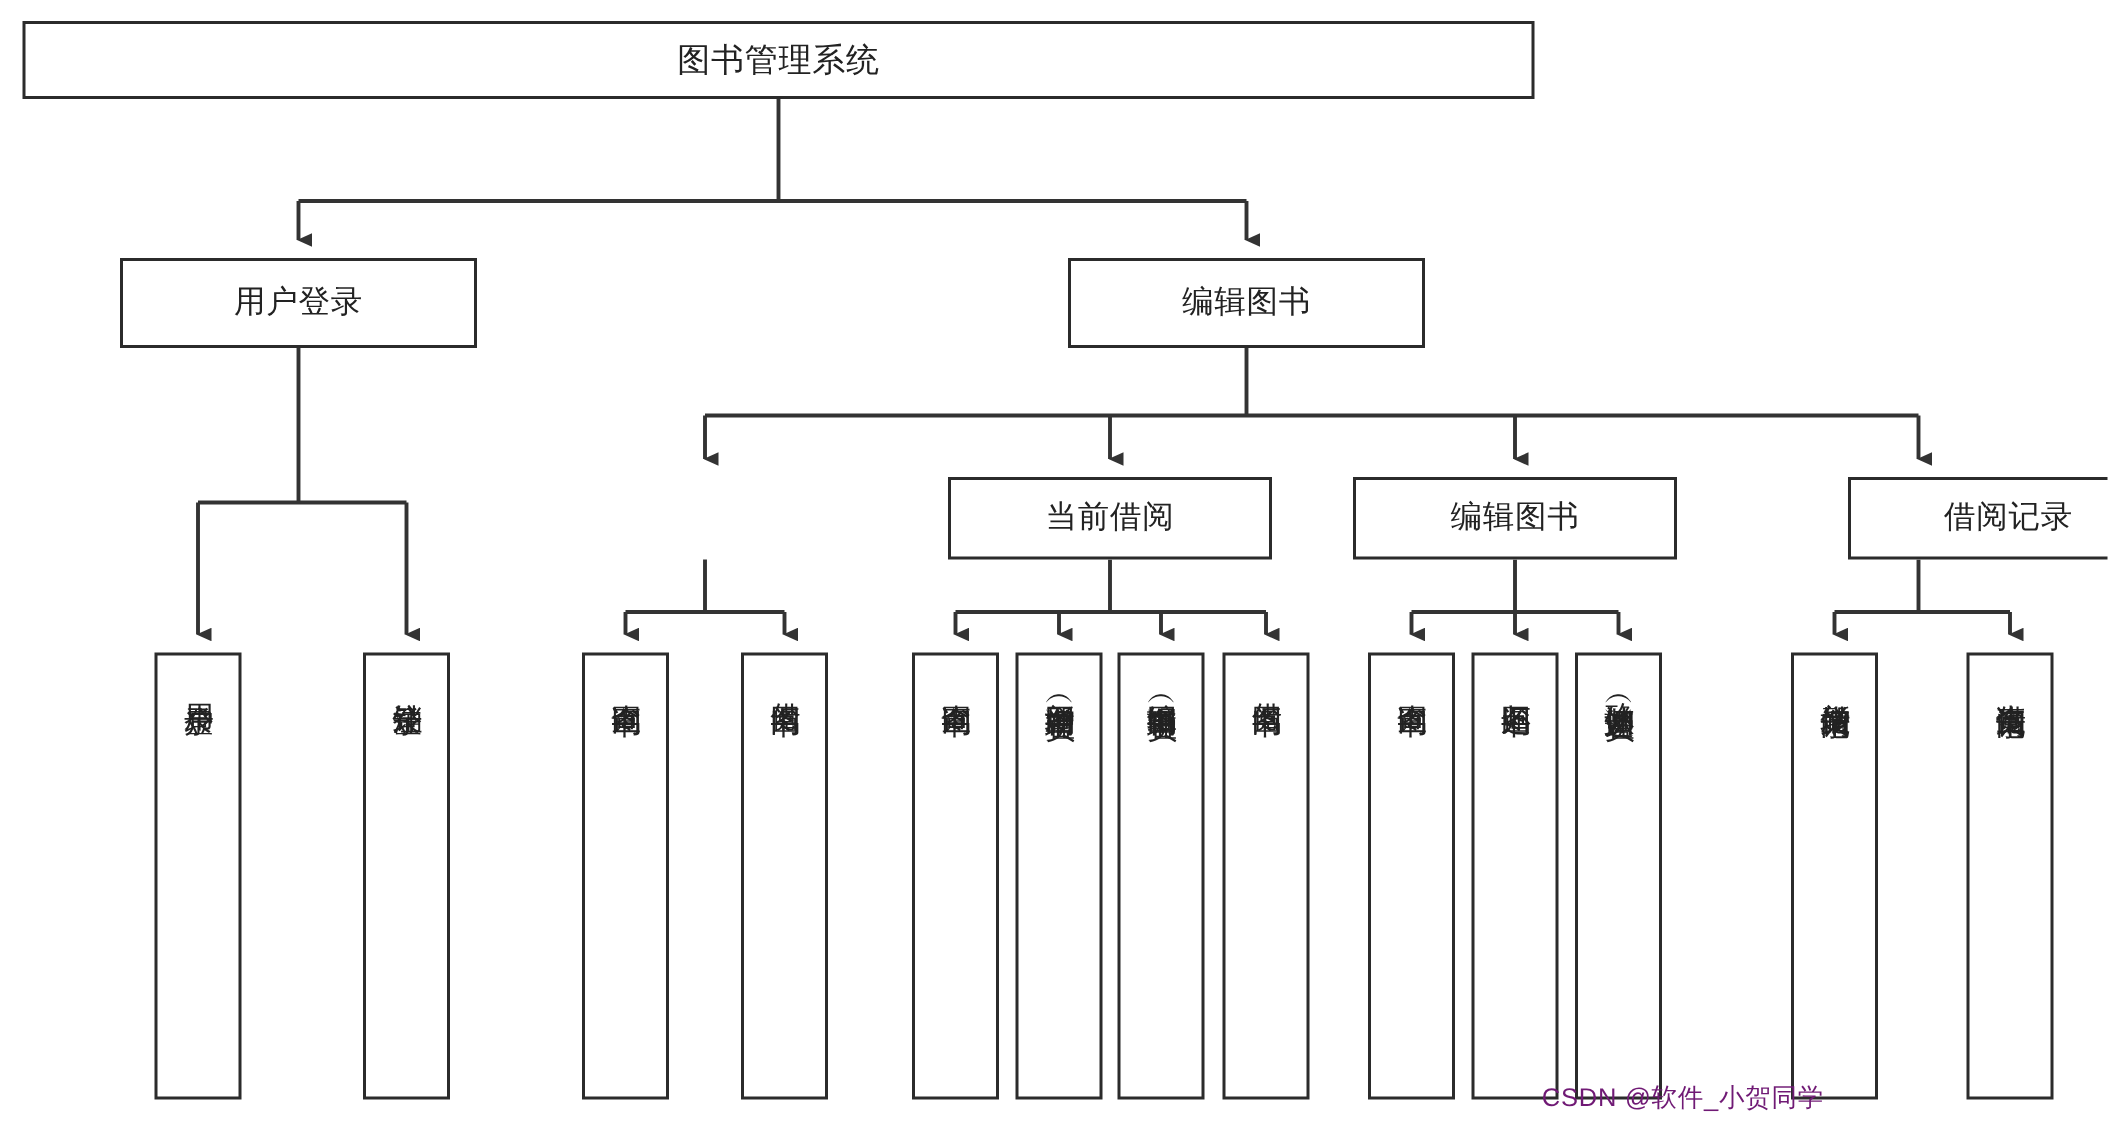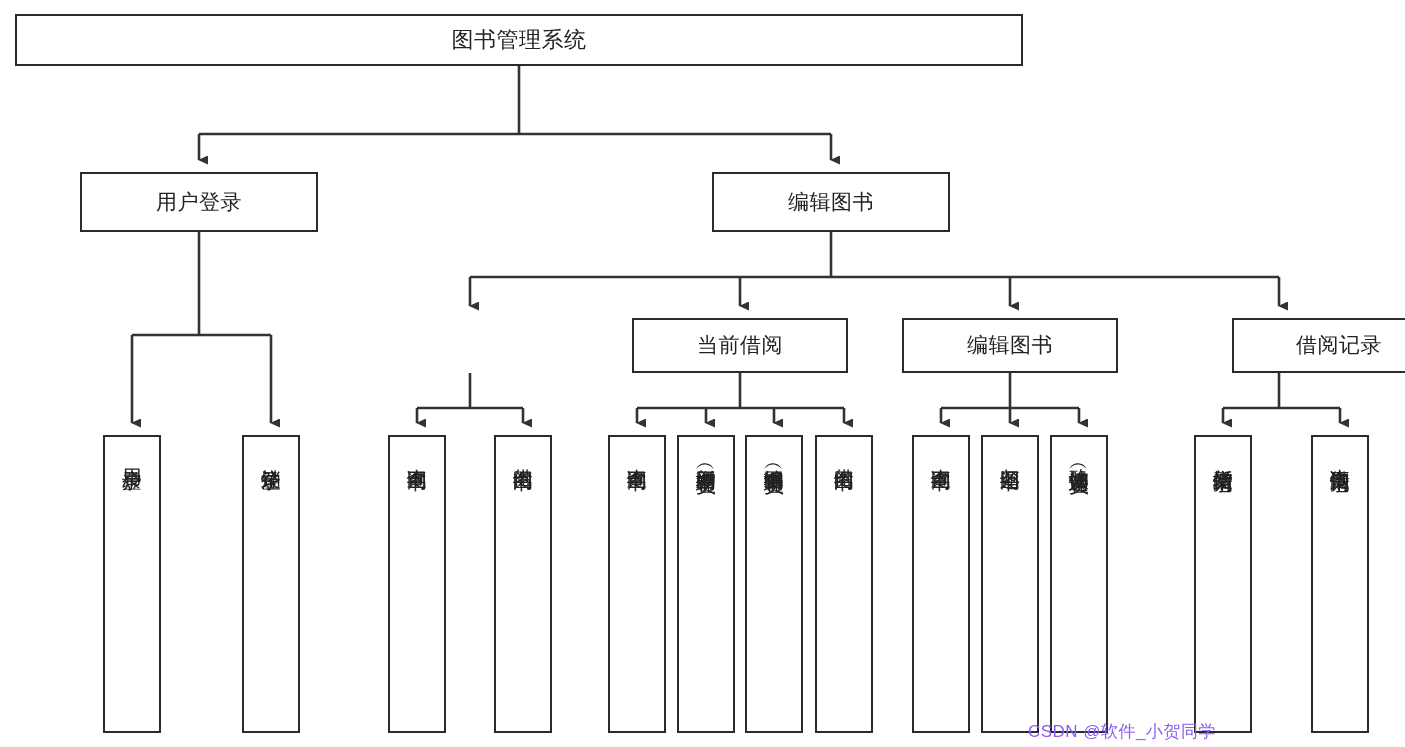--- a/index.html
+++ b/index.html
@@ -47,21 +47,21 @@
     letter-spacing:1px;
     white-space:normal;
     text-align:start;
   }
 
   .watermark{
     position:absolute;
     right:8px;
     bottom:4px;
     font-size:17px;
-    color:#8b5cf6;
+    color:#701a75;
     letter-spacing:0.5px;
     white-space:nowrap;
     pointer-events:none;
   }
 </style>
 </head>
 <body>
 
 <div id="stage">
 

